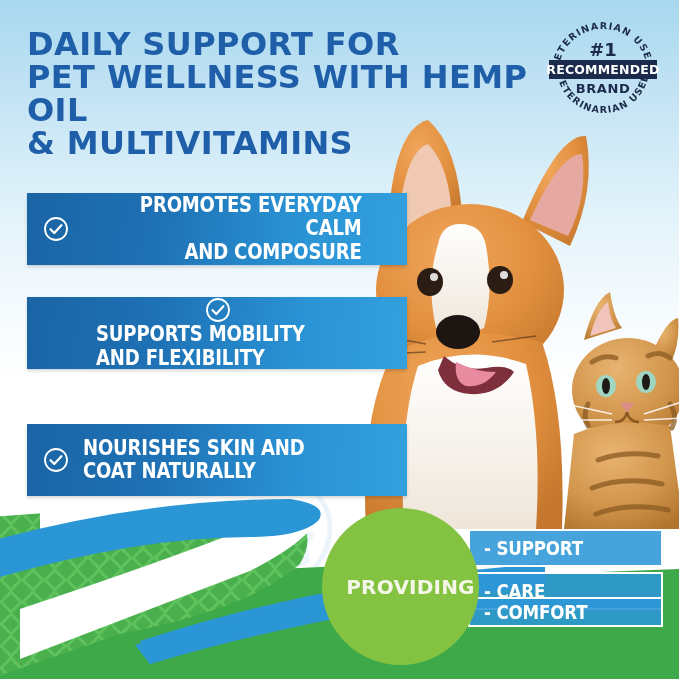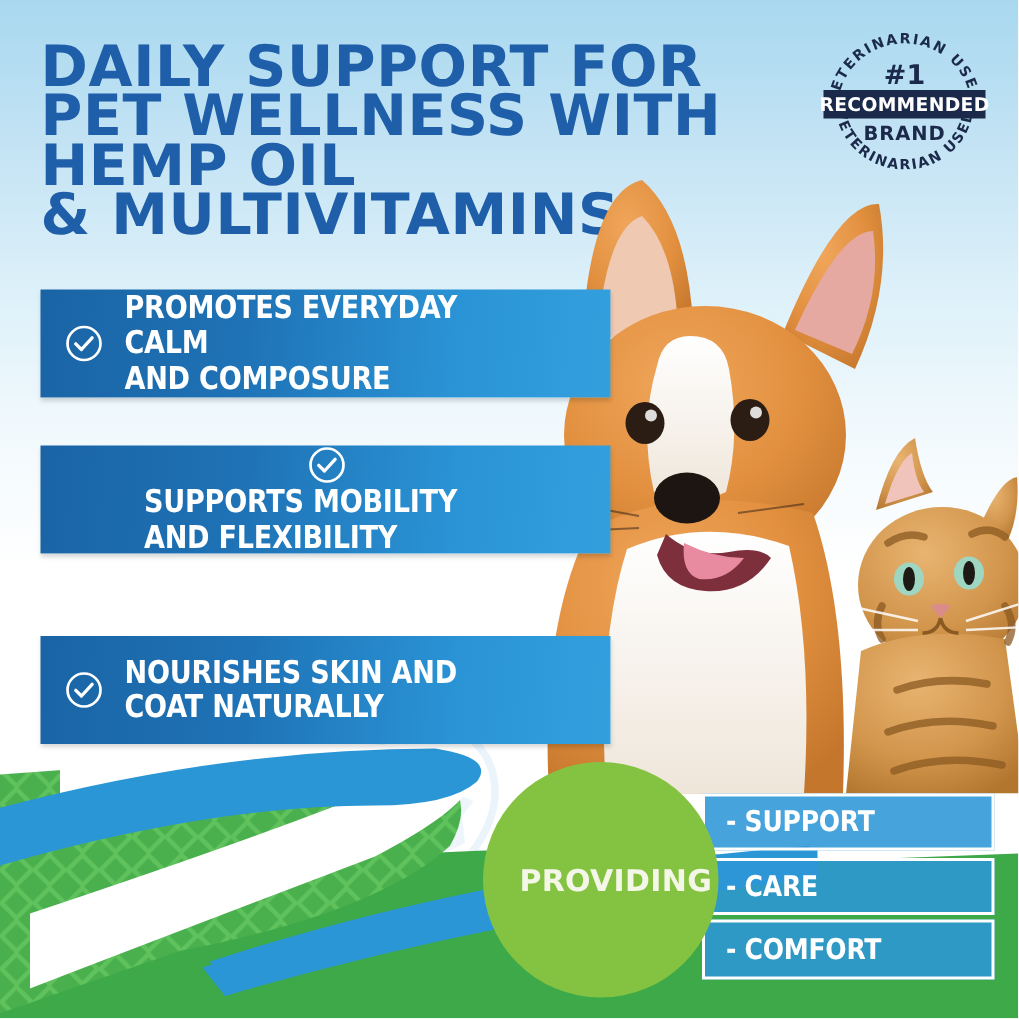--- a/index.html
+++ b/index.html
@@ -52,21 +52,21 @@
     height: 220px;
   }
 
   
   .title {
     position: absolute;
     left: 27px;
     top: 28px;
     width: 520px;
     color: #1f5ea8;
-    font-size: 38px;
+    font-size: 32px;
     line-height: 33px;
     font-weight: 800;
     letter-spacing: 0.4px;
     font-family: "DejaVu Sans", sans-serif;
     text-transform: uppercase;
     white-space: pre-line;
   }
 
   
   .badge {
@@ -90,21 +90,21 @@
   .feature {
     position: absolute;
     left: 27px;
     height: 72px;
     width: 380px;
     background: linear-gradient(95deg, #1a64a5 0%, #1e72b5 35%, #2a93d5 72%, #33a0de 100%);
     box-shadow: 0 2px 3px rgba(0,0,0,0.16);
     display: flex;
     align-items: center;
   }
-  .feature-1 { top: 193px; }
+  .feature-1 { top: 193px; text-align: right; }
   .feature-2 { top: 297px; flex-direction: column; }
   .feature-3 { top: 424px; }
 
   .check-icon {
     flex: 0 0 auto;
     margin-left: 16px;
     margin-right: 14px;
     width: 26px;
     height: 26px;
   }
@@ -154,21 +154,21 @@
     height: 38px;
     background: rgba(44,150,214,0.88);
     border: 2px solid #ffffff;
     box-sizing: border-box;
     display: flex;
     align-items: center;
     z-index: 5;
   }
   .benefit-1 { top: 529px; }
   .benefit-2 { top: 572px; }
-  .benefit-3 { top: 613px; height: 40px; }
+  .benefit-3 { top: 597px; height: 30px; }
   .benefit-text {
     color: #ffffff;
     font-family: "DejaVu Sans", sans-serif;
     font-weight: 700;
     font-size: 19px;
     letter-spacing: -0.2px;
     text-transform: uppercase;
     margin-left: 14px;
     transform: scaleX(0.88);
     transform-origin: left center;

